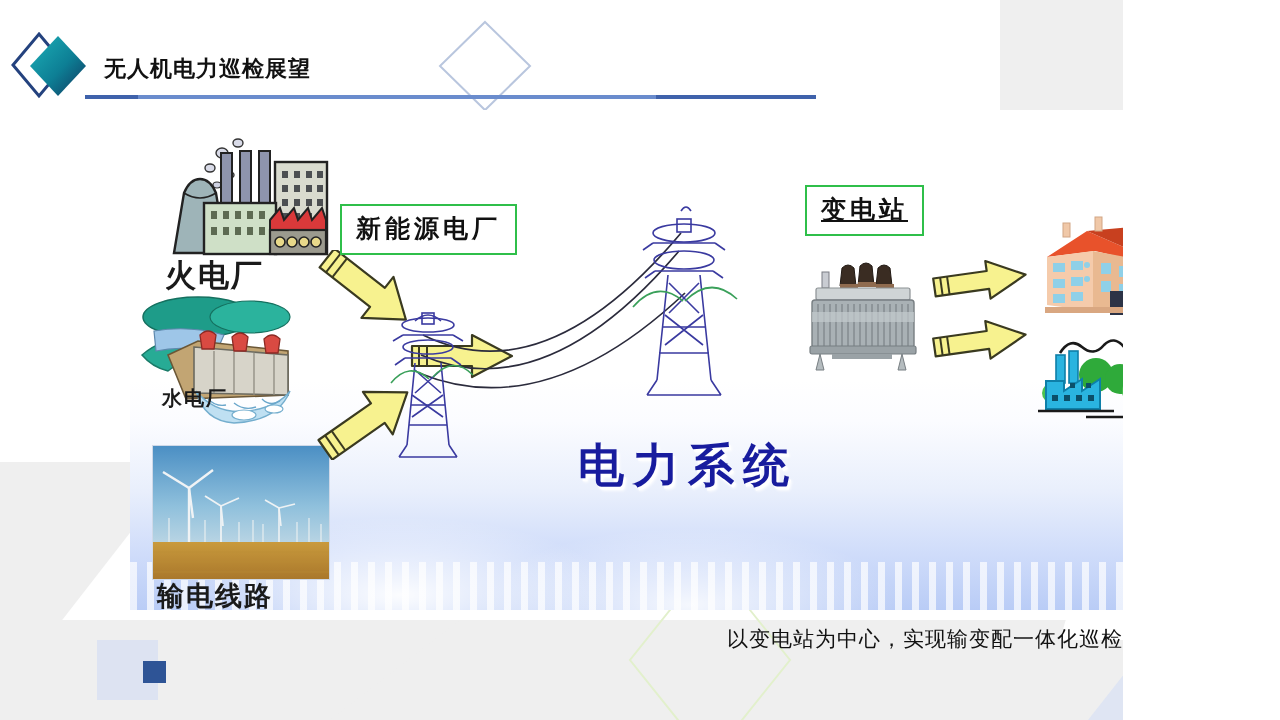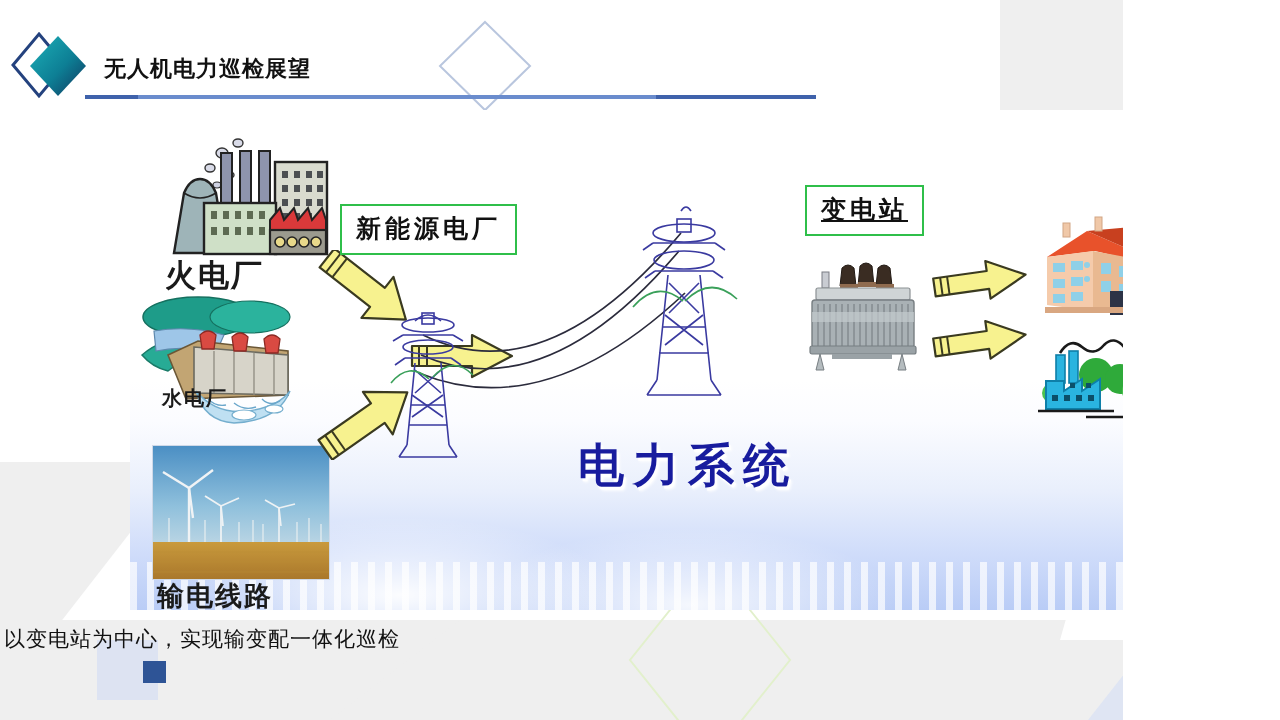--- a/index.html
+++ b/index.html
@@ -69,22 +69,22 @@
     font-size: 25px; letter-spacing: 4px; white-space: nowrap;
   }
   .system-title {
     font-family: "DejaVu Serif", "Liberation Serif", serif;
     font-weight: bold; font-size: 46px; letter-spacing: 9px;
     color: #181c9e; white-space: nowrap;
     text-shadow: 2px 3px 0 #ffffff, 3px 4px 3px rgba(255,255,255,.95);
   }
 
   .caption {
-    position: absolute; left: 4px; right: 0; top: 625px;
-    text-align: left; font-size: 21px; color: #111111;
+    position: absolute; left: 16px; right: 0; top: 625px;
+    text-align: right; font-size: 21px; color: #111111;
     font-family: "DejaVu Sans", "Liberation Sans", sans-serif;
     letter-spacing: 1px;
   }
   .photo-frame { position: absolute; }
 </style>
 </head>
 <body>
 
 <div id="slide">
 

